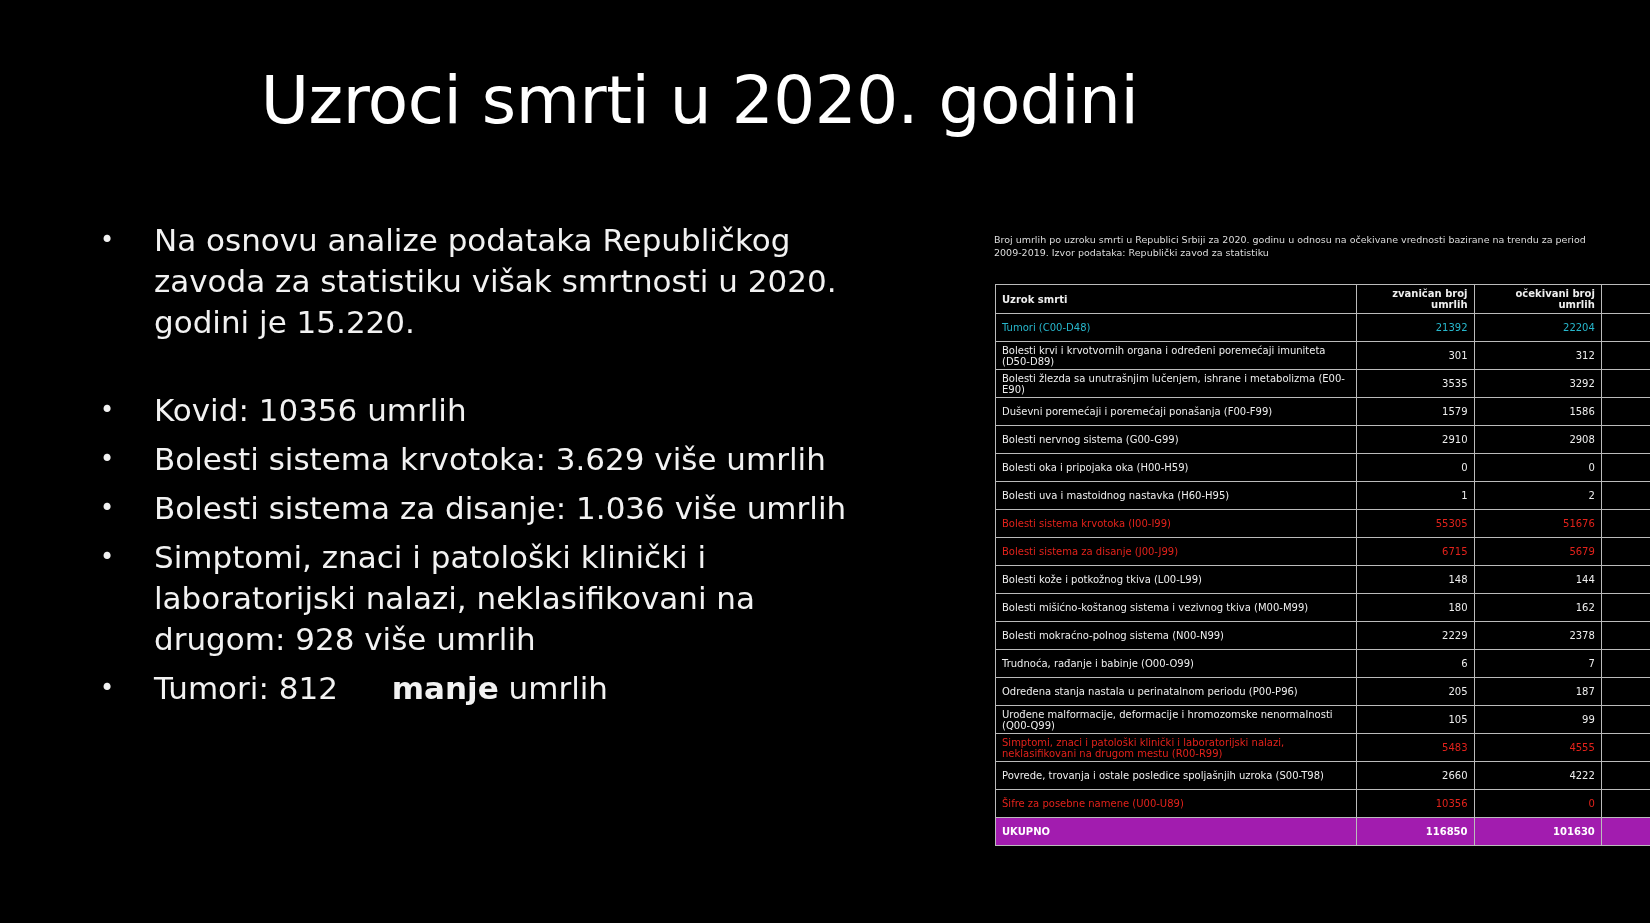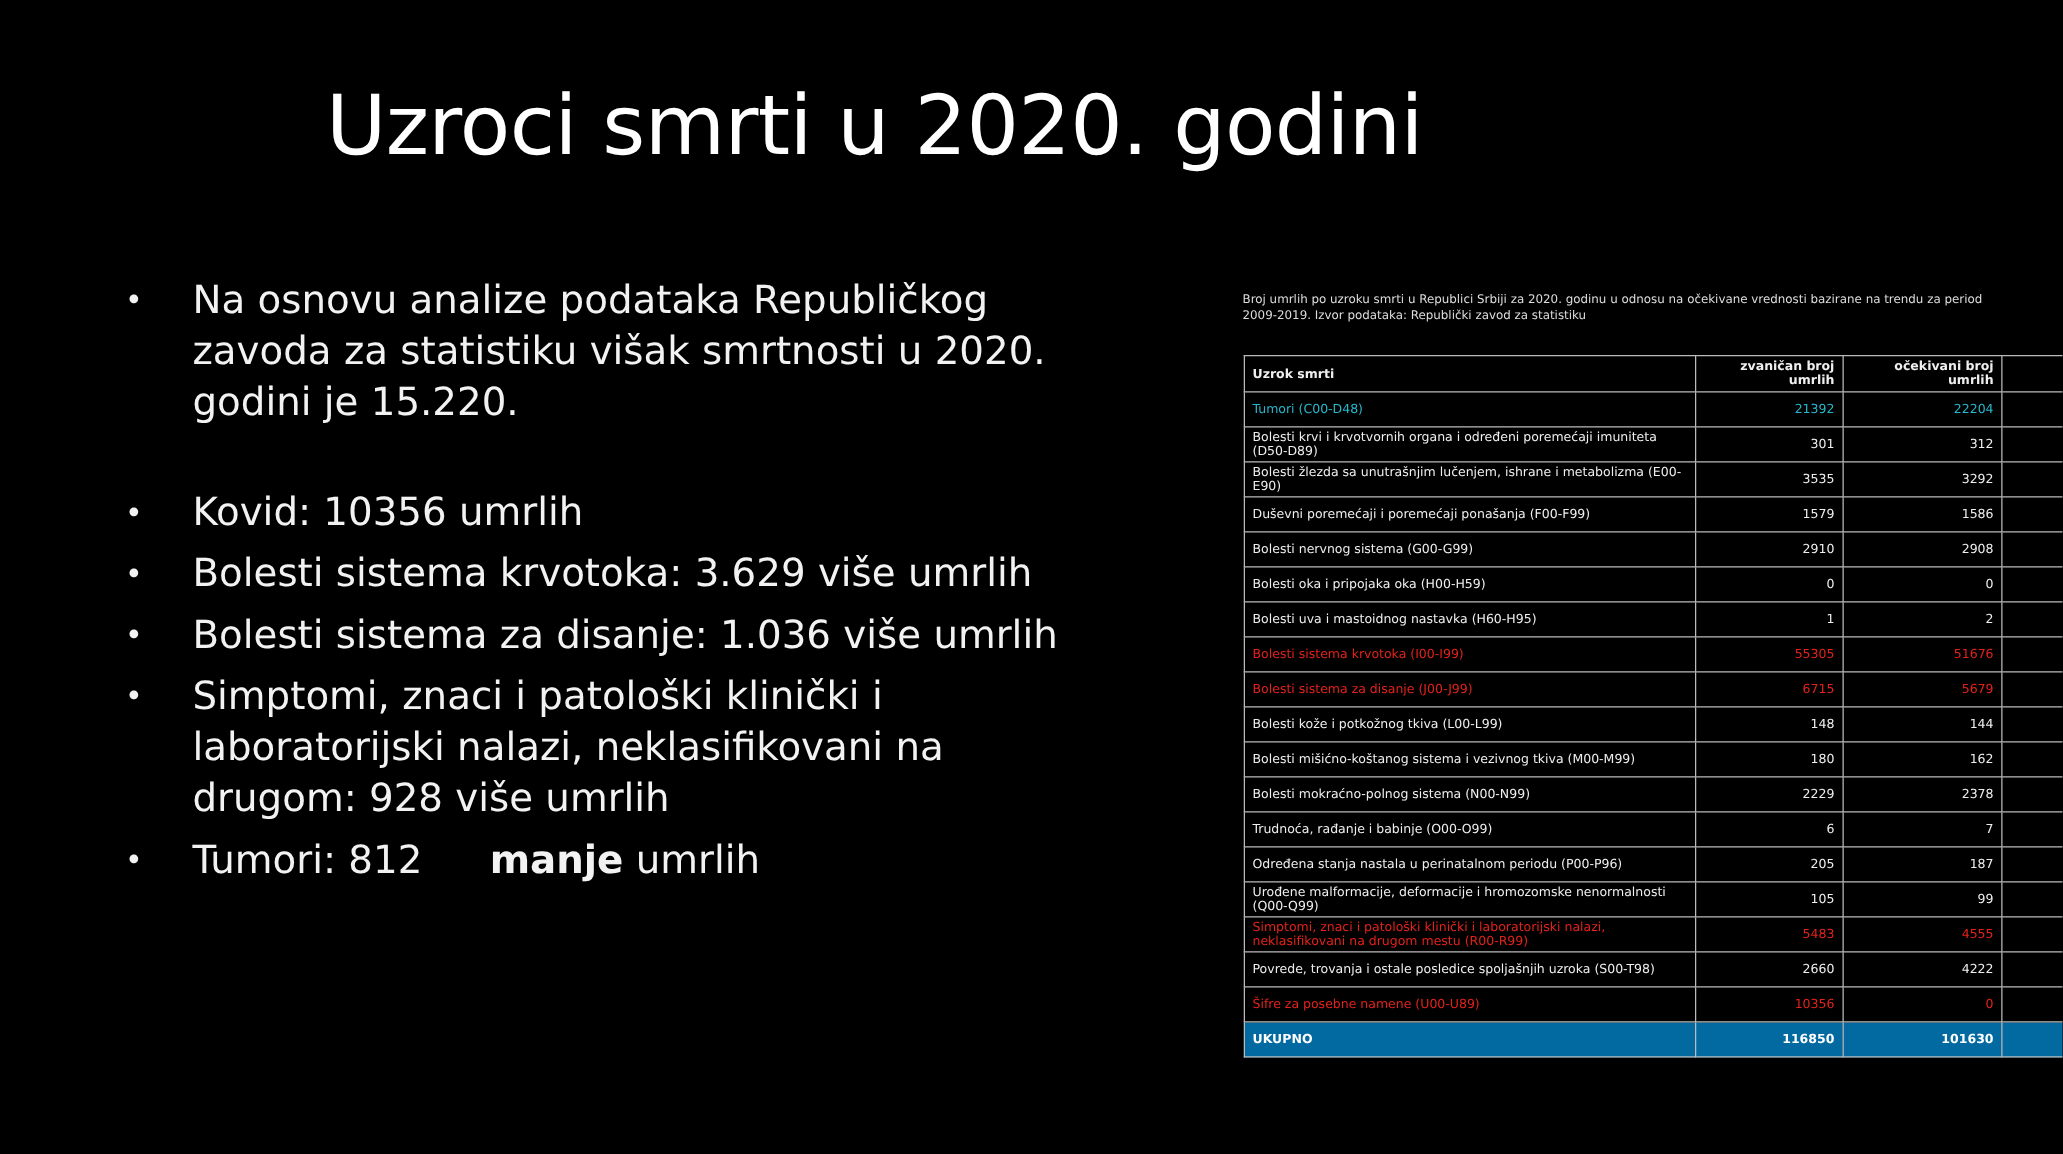--- a/index.html
+++ b/index.html
@@ -29,21 +29,21 @@
     font-weight: normal; height: 28px;
   }
   table.deaths th { text-align: left; font-weight: bold; font-size: 10px; height: 29px; }
   table.deaths th.num { text-align: right; font-weight: bold; line-height: 11px; }
   table.deaths td.cause { width: 306px; line-height: 11px; }
   table.deaths td.n { text-align: right; width: 100px; }
   table.deaths td.n2 { text-align: right; width: 108px; line-height: 10px; }
   table.deaths td.n3 { text-align: right; width: 96px; line-height: 10px; }
   tr.cyan td { color: #27b7cc; }
   tr.red td { color: #e2221b; }
-  tr.total td { background: #0369a1; color: #fff; font-weight: bold; }
+  tr.total td { background: #a21caf; color: #fff; font-weight: bold; }
 </style>
 </head>
 <body>
 
 <h1 class="title">Uzroci smrti u 2020. godini</h1>
 
 <div class="bullets">
   <div class="bullet gap">
     <span class="dot">•</span>
     <span>Na osnovu analize podataka Republičkog zavoda za statistiku višak smrtnosti u 2020. godini je 15.220.</span>

